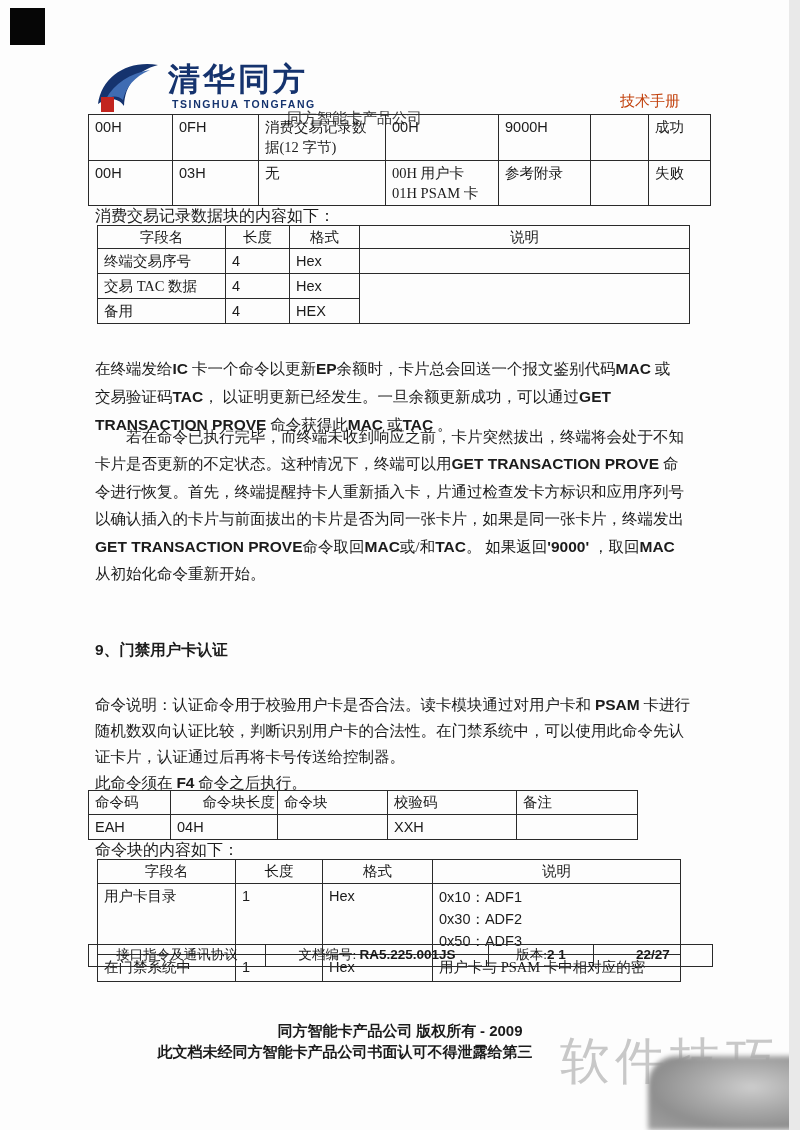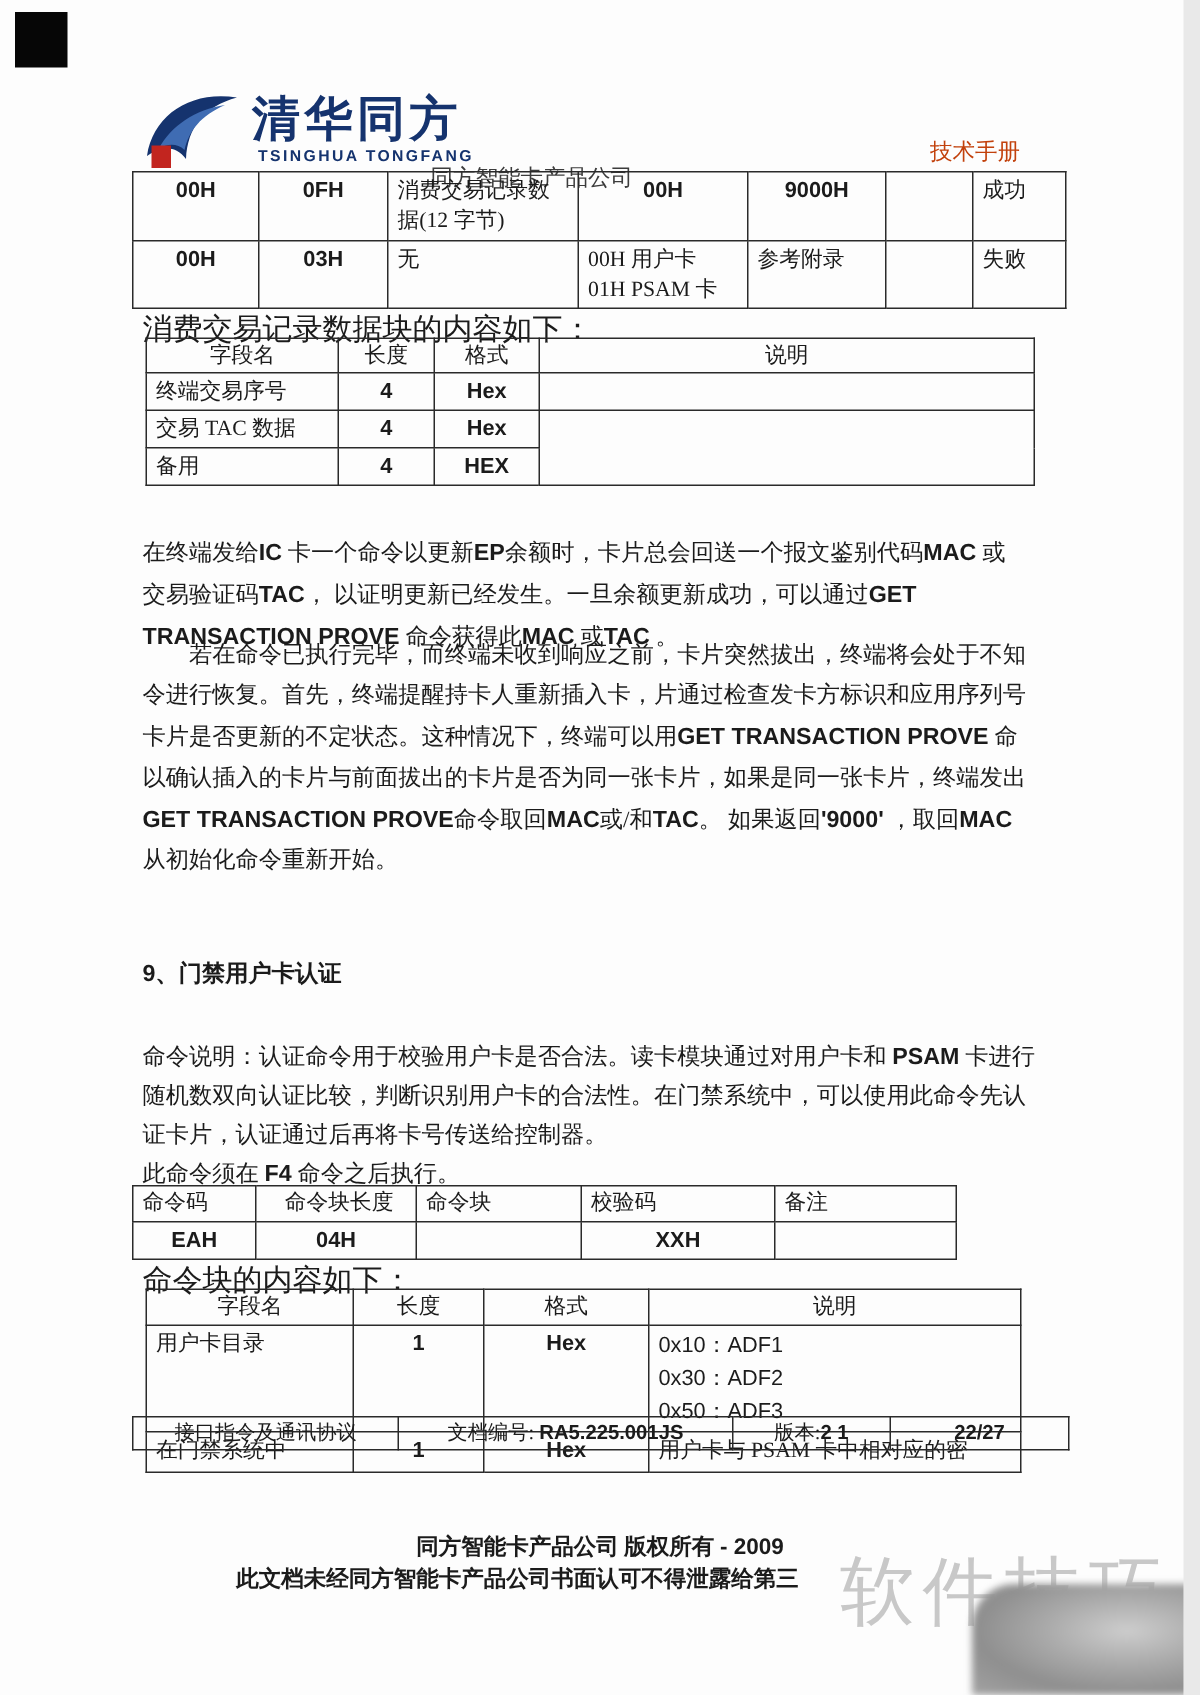--- a/index.html
+++ b/index.html
@@ -14,30 +14,30 @@
            font-family:"Liberation Sans",sans-serif;letter-spacing:3px;}
   #logo-en{left:172px;top:98px;font-size:10.5px;font-weight:bold;color:#15336e;
            font-family:"Liberation Sans",sans-serif;letter-spacing:1.6px;}
   #company{left:287px;top:92px;font-size:15px;color:#3c3c3c;margin-top:17px;}
   #manual{left:620px;top:92px;font-size:15px;color:#c2410c;}
   
   table{border-collapse:collapse;table-layout:fixed;}
   td,th{border:1.6px solid #2a2a2a;font-size:14.5px;line-height:20px;
         vertical-align:top;padding:2px 6px;overflow:hidden;}
   th{text-align:center;font-weight:normal;padding:1px 2px;}
-  .hex{font-family:"Liberation Sans",sans-serif;font-weight:bold;text-align:center;}
+  .hex{font-family:"Liberation Sans",sans-serif;font-weight:normal;}
   .pre{white-space:pre-line;}
   #t1{left:88px;top:114px;width:622px;}
   #t2{left:97px;top:225px;width:592px;}
   #t3{left:88px;top:790px;width:549px;}
   #t4{left:97px;top:859px;width:583px;}
   #tf{left:88px;top:944px;width:624px;}
   #tf td{font-size:13.5px;text-align:center;padding:1px 2px;line-height:18px;}
   
-  .caption{font-size:20px;font-family:Liberation Mono, monospace;}
+  .caption{font-size:16px;font-family:Liberation Mono, monospace;}
   #cap1{left:95px;top:206px;}
   #cap2{left:95px;top:840px;}
   .para{font-size:15.5px;width:628px;}
   #para1{left:95px;top:343px;line-height:28px;margin-top:12px;}
   #para2{left:95px;top:423px;line-height:27.4px;}
   #sec9{left:95px;top:639px;font-size:15.5px;font-weight:bold;line-height:22px;}
   #para3{left:95px;top:692px;line-height:26px;}
   
   #cr1{left:0;top:1022px;width:800px;text-align:center;font-size:15px;font-weight:bold;}
   #cr2{left:0;top:1043px;width:690px;text-align:center;font-size:15px;font-weight:bold;}
@@ -135,22 +135,22 @@
   </tbody>
     </table>
 
   <div id="para1" class="abs para">
       <div><span>在终端发给</span><span class="en">IC</span><span> 卡一个命令以更新</span><span class="en">EP</span><span>余额时，卡片总会回送一个报文鉴别代码</span><span class="en">MAC</span><span> 或</span></div>
       <div><span>交易验证码</span><span class="en">TAC</span><span>， 以证明更新已经发生。一旦余额更新成功，可以通过</span><span class="en">GET</span></div>
       <div><span class="en">TRANSACTION PROVE</span><span> 命令获得此</span><span class="en">MAC</span><span> 或</span><span class="en">TAC</span><span> 。</span></div>
     </div>
   <div id="para2" class="abs para">
       <div><span>　　若在命令已执行完毕，而终端未收到响应之前，卡片突然拔出，终端将会处于不知</span></div>
+      <div><span>卡片是否更新的不定状态。这种情况下，终端可以用</span><span class="en">GET TRANSACTION PROVE</span><span> 命</span></div>
       <div><span>令进行恢复。首先，终端提醒持卡人重新插入卡，片通过检查发卡方标识和应用序列号</span></div>
-      <div><span>卡片是否更新的不定状态。这种情况下，终端可以用</span><span class="en">GET TRANSACTION PROVE</span><span> 命</span></div>
       <div><span>以确认插入的卡片与前面拔出的卡片是否为同一张卡片，如果是同一张卡片，终端发出</span></div>
       <div><span class="en">GET TRANSACTION PROVE</span><span>命令取回</span><span class="en">MAC</span><span>或/和</span><span class="en">TAC</span><span>。  如果返回</span><span class="en">'9000'</span><span> ，取回</span><span class="en">MAC</span></div>
       <div><span>从初始化命令重新开始。</span></div>
     </div>
 
   <div id="sec9" class="abs">
       <div><span class="en">9</span><span>、门禁用户卡认证</span></div>
     </div>
   <div id="para3" class="abs para">
       <div><span>命令说明：认证命令用于校验用户卡是否合法。读卡模块通过对用户卡和 </span><span class="en">PSAM</span><span> 卡进行</span></div>
@@ -163,21 +163,21 @@
     <colgroup>
         <col style="width:82px">
         <col style="width:107px">
         <col style="width:110px">
         <col style="width:129px">
         <col style="width:121px">
       </colgroup>
     <tbody>
         <tr style="height:24px">
       <th style="text-align:left;padding-left:6px">命令码</th>
-      <th style="text-align:center;padding-left:6px">命令块长度</th>
+      <th style="text-align:right;padding-left:6px">命令块长度</th>
       <th style="text-align:left;padding-left:6px">命令块</th>
       <th style="text-align:left;padding-left:6px">校验码</th>
       <th style="text-align:left;padding-left:6px">备注</th>
     </tr>
     <tr style="height:24px">
       <td class="hex">EAH</td>
       <td class="hex">04H</td>
       <td></td>
       <td class="hex">XXH</td>
       <td></td>

